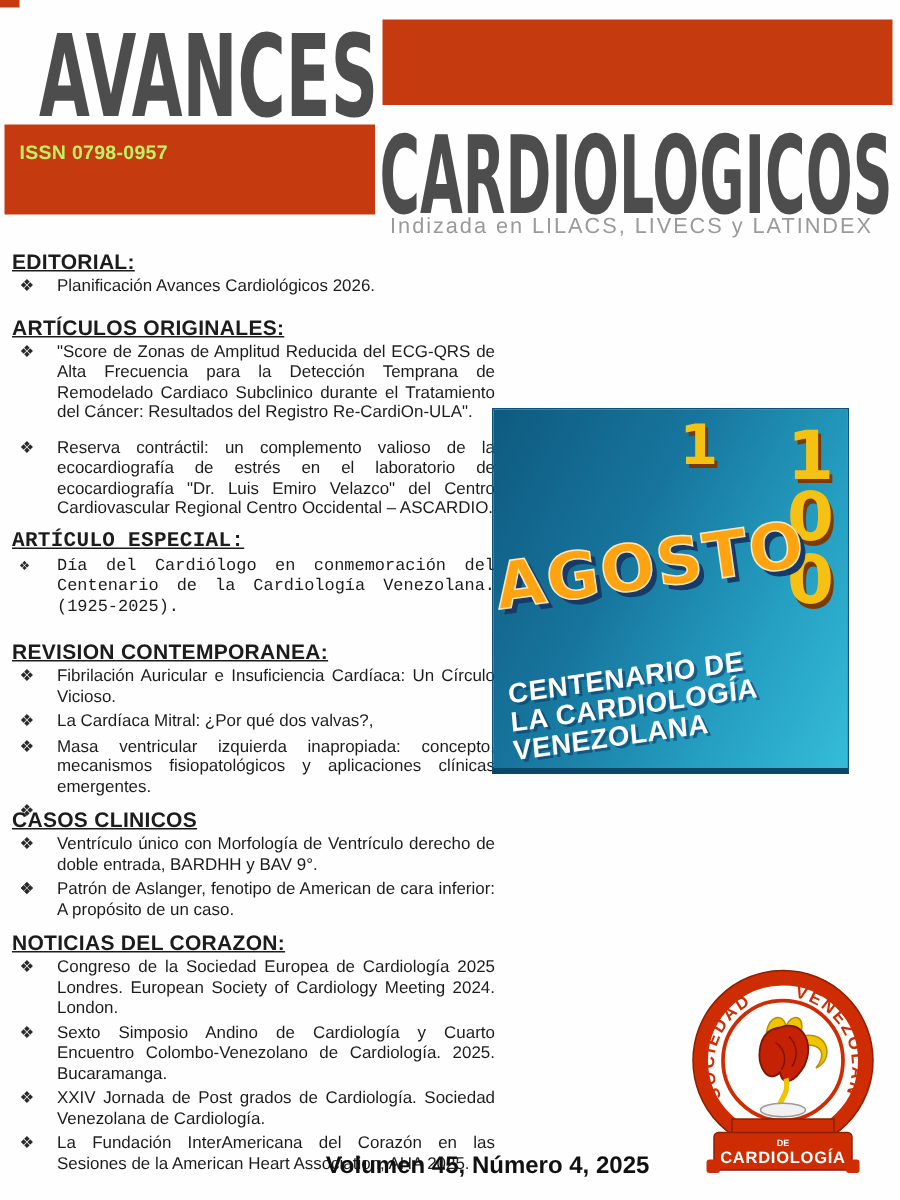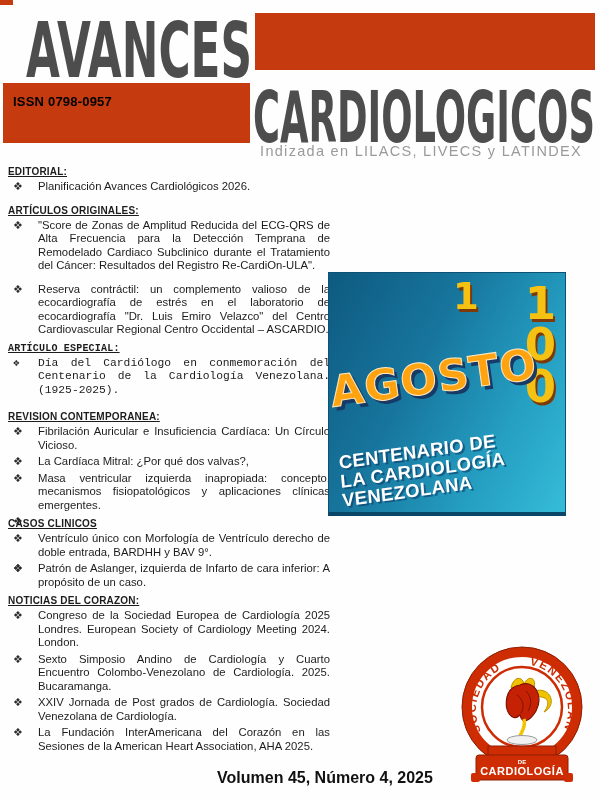--- a/index.html
+++ b/index.html
@@ -4,31 +4,31 @@
 <style>
   html,body{margin:0;padding:0;background:#e8e8e8;}
   #page{position:relative;width:600px;height:800px;background:#fefefe;overflow:hidden;
         font-family:"Liberation Sans",sans-serif;margin:0 auto;}
 
   
   .corner-mark{position:absolute;left:0;top:0;width:13px;height:5px;background:#c53a0f;}
   .band-top{position:absolute;left:255px;top:13px;width:340px;height:57px;background:#c53a0f;}
   .band-left{position:absolute;left:3px;top:83px;width:247px;height:60px;background:#c53a0f;
              box-sizing:border-box;padding:10px 0 0 10px;}
-  .issn-line{color:#000000;font-weight:bold;font-size:13px;line-height:17px;letter-spacing:.2px;}
+  .issn-line{color:#bef264;font-weight:bold;font-size:13px;line-height:17px;letter-spacing:.2px;}
   .avances-svg{position:absolute;left:24px;top:10px;}
   .cardio-svg{position:absolute;left:251px;top:84px;}
   .masthead-word{font-family:"DejaVu Sans",sans-serif;font-weight:bold;fill:#4d4d4d;}
   .subtitle{position:absolute;left:245px;top:143px;width:352px;text-align:center;
             color:#9a9a9a;font-size:14.5px;line-height:16px;letter-spacing:1.3px;white-space:nowrap;}
 
   
   .toc{position:absolute;left:8px;top:166px;width:322px;color:#1c1c1c;}
   .sec{margin:0 0 11px 0;}
-  .sec-h{font-size:10px;font-weight:bold;text-decoration:underline;margin:0 0 3px 0;letter-spacing:.2px;}
+  .sec-h{font-size:14px;font-weight:bold;text-decoration:underline;margin:0 0 3px 0;letter-spacing:.2px;}
   .item{position:relative;padding-left:30px;text-align:justify;font-size:11.3px;line-height:13.5px;margin:0 0 3px 0;}
   .item.gap{margin-bottom:10px;}
   .blt{position:absolute;left:5px;top:0;font-size:11px;color:#2a2a2a;}
   .sec.tight{margin-bottom:6px;}
   .sec.wide{margin-bottom:14px;font-family:Liberation Mono, monospace;}
 
   
   .poster{position:absolute;left:328px;top:272px;width:238px;height:244px;
           background:linear-gradient(118deg,#0e5a80 0%,#17759d 38%,#259fc2 72%,#35bcd8 100%);
           border:1px solid #0d5275;border-bottom:4px solid #0a4668;box-sizing:border-box;overflow:hidden;}
@@ -126,21 +126,21 @@
       <div class="sec-h">CASOS CLINICOS</div>
       <div class="item">
         <span class="blt">❖</span>
         <span>Ventrículo único con Morfología de Ventrículo derecho de doble entrada, BARDHH y BAV 9°.</span>
       </div>
       <div class="item">
         <span class="blt">❖</span>
       </div>
       <div class="item">
         <span class="blt">❖</span>
-        <span>Patrón de Aslanger, izquierda de Infarto de cara inferior: A propósito de un caso.</span>
+        <span>Patrón de Aslanger, fenotipo de American de cara inferior: A propósito de un caso.</span>
       </div>
     </div>
 
     <div class="sec">
       <div class="sec-h">NOTICIAS DEL CORAZON:</div>
       <div class="item">
         <span class="blt">❖</span>
         <span>Congreso de la Sociedad Europea de Cardiología 2025 Londres. European Society of Cardiology Meeting 2024. London.</span>
       </div>
       <div class="item">

